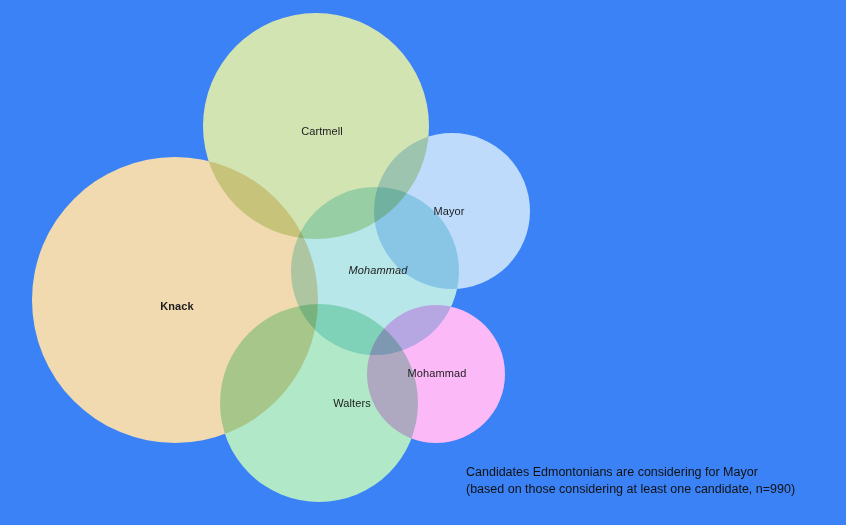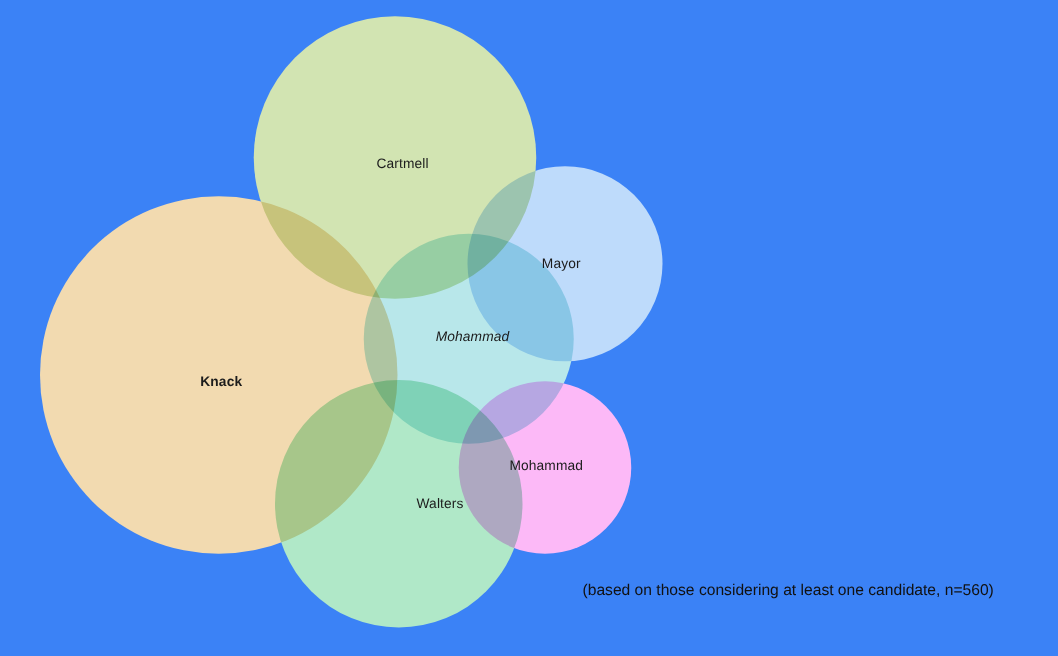--- a/index.html
+++ b/index.html
@@ -63,15 +63,16 @@
     </div>
   <div id="label-layer">
       <div class="venn-label" style="left: 322px; top: 131px;">Cartmell</div>
       <div class="venn-label" style="left: 177px; top: 306px; font-weight: bold;">Knack</div>
       <div class="venn-label" style="left: 449px; top: 211px;">Mayor</div>
       <div class="venn-label" style="left: 378px; top: 270px; font-style: italic;">Mohammad</div>
       <div class="venn-label" style="left: 324px; top: 403px; margin-left: 28px;">Walters</div>
       <div class="venn-label" style="left: 437px; top: 373px;">Mohammad</div>
     </div>
   <div class="caption">
-    <div>(based on those considering at least one candidate, n=560)</div>
+    <div>Candidates Edmontonians are considering for Mayor</div>
+    <div>(based on those considering at least one candidate, n=990)</div>
   </div>
 </div>
 
 </body></html>

